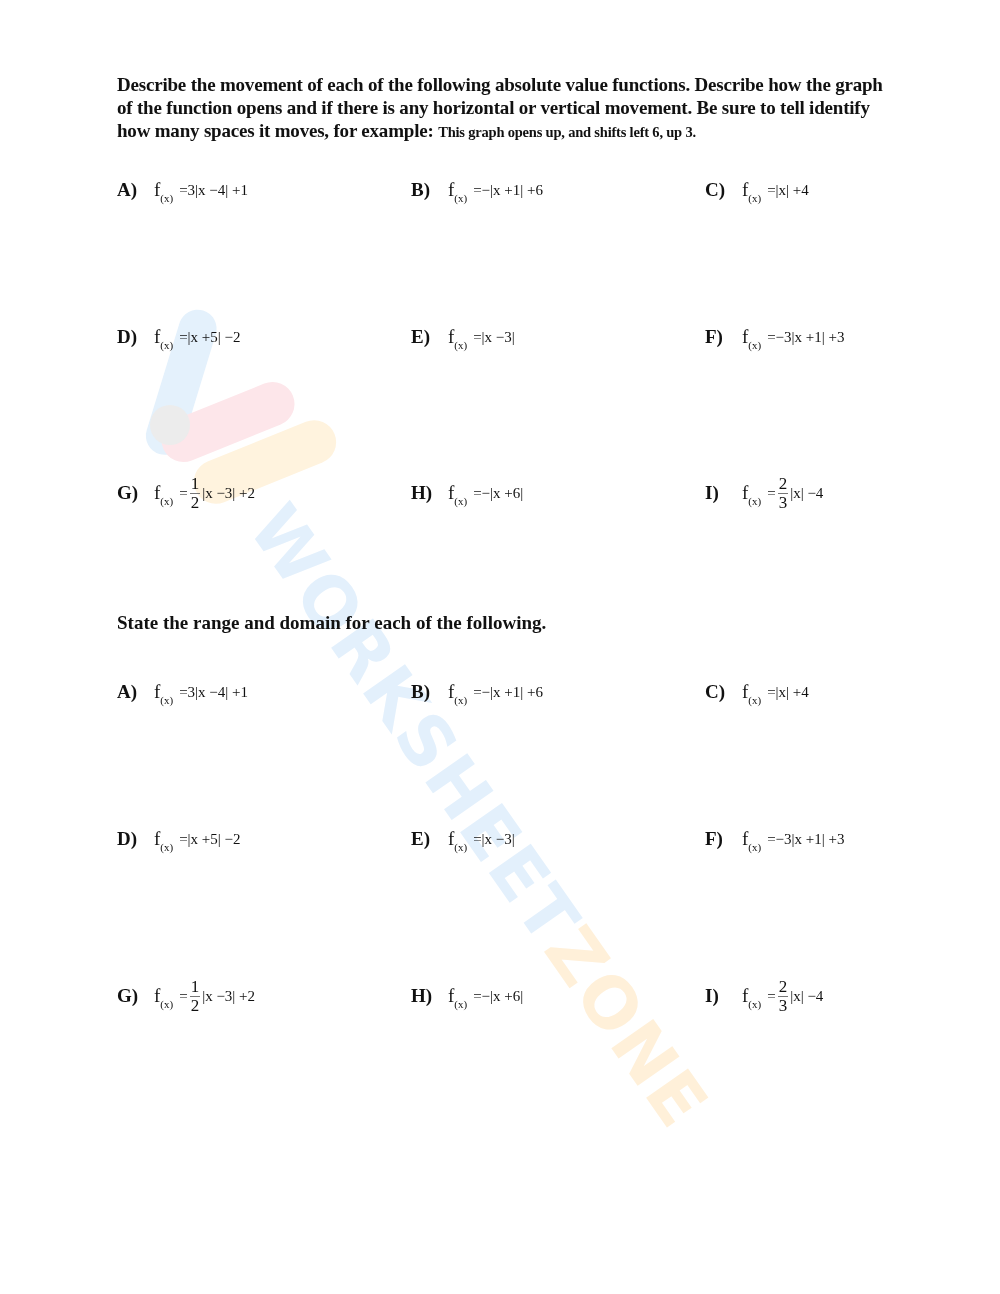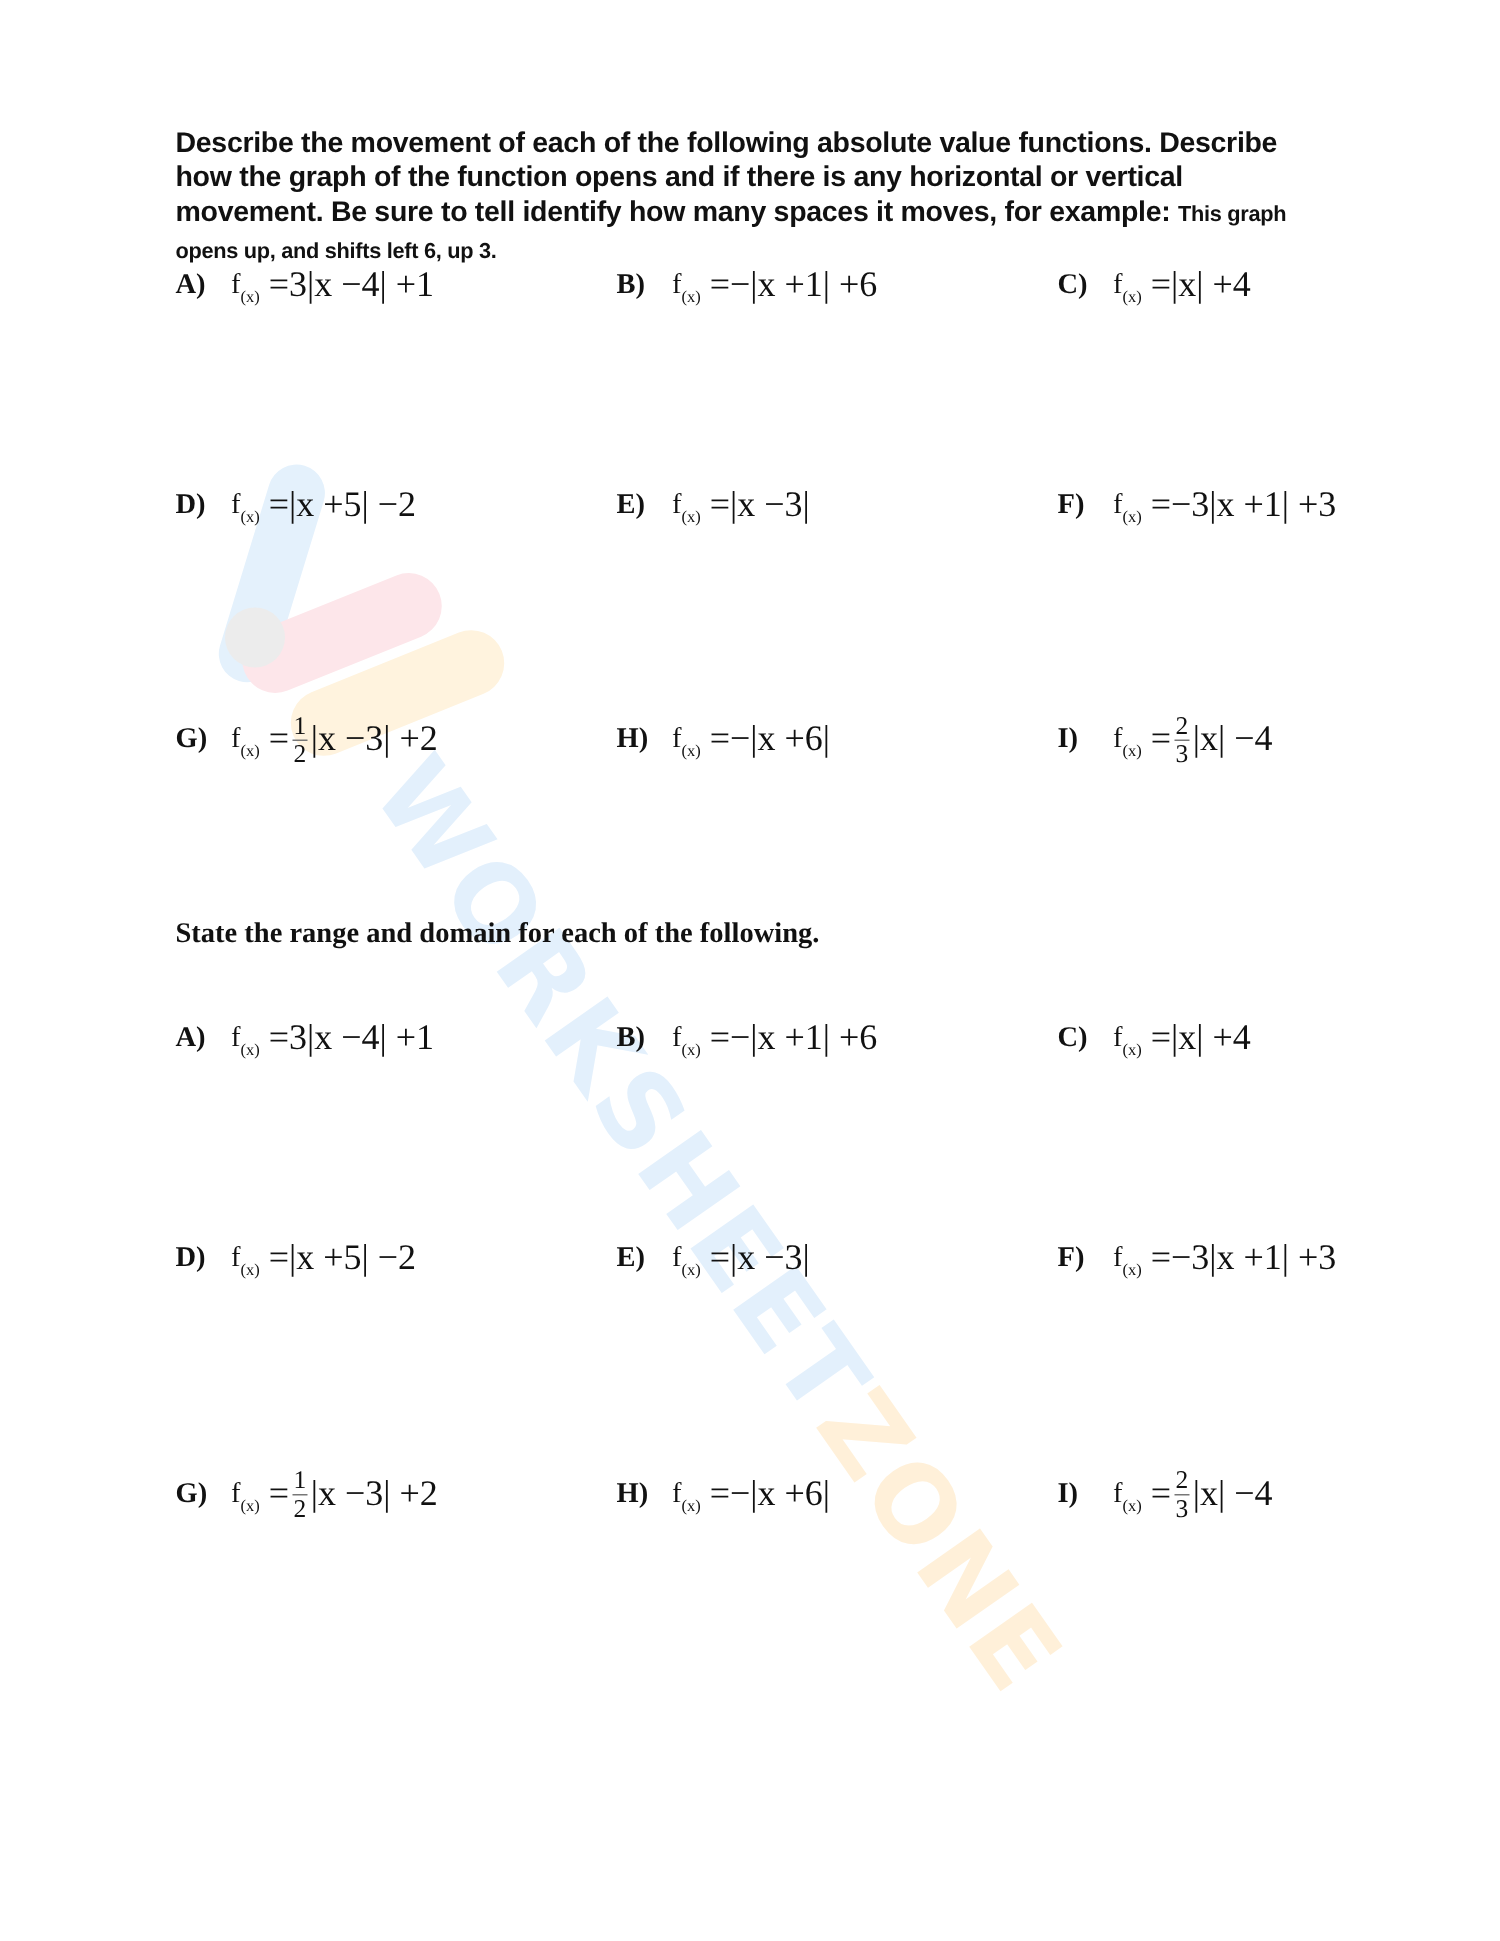--- a/index.html
+++ b/index.html
@@ -13,34 +13,34 @@
   .bar-yellow { left: 190px; top: 440px; width: 150px; height: 44px; background: #fff3de; transform: rotate(-22deg); }
   .bar-grey { position:absolute; left: 150px; top: 405px; width: 40px; height: 40px; border-radius: 50%; background: #ececec; }
 
   .wm-text { position: absolute; left: 300px; top: 490px; transform: rotate(55deg); transform-origin: top left;
              font-family: "DejaVu Sans", sans-serif; font-weight: bold; font-size: 70px; letter-spacing: 2px; white-space: nowrap; }
   .wm-blue { color: #e3f0fc; }
   .wm-orange { color: #fff0d9; }
 
   .content { position: absolute; left: 0; top: 0; width: 1000px; z-index: 1; }
 
-  .instructions { position: absolute; left: 117px; top: 84px; width: 770px;
-                  font-family: Liberation Sans, sans-serif; font-weight: bold; font-size: 19px; line-height: 23px; letter-spacing: -0.2px; }
+  .instructions { position: absolute; left: 117px; top: 73px; width: 770px;
+                  font-family: Liberation Serif, serif; font-weight: bold; font-size: 19px; line-height: 23px; letter-spacing: -0.2px; }
   .example { font-size: 14.5px; }
 
   .section-title { position: absolute; left: 117px; top: 612px;
                    font-family: "Liberation Serif", serif; font-weight: bold; font-size: 19px; }
 
   .problem { position: absolute; display: flex; align-items: center; height: 40px;
              font-family: "Liberation Serif", serif; font-size: 19px; }
   .letter { font-weight: bold; width: 37px; display: inline-block; font-size: 19px; }
   .fx { display: inline-flex; align-items: baseline; }
   .f { font-size: 19px; }
   .sub { font-size: 11px; position: relative; top: 6px; margin-right: 6px; }
-  .expr { white-space: pre; font-size: 24px; }
+  .expr { white-space: pre; font-size: 15px; }
   .frac { display: inline-flex; flex-direction: column; align-items: center; vertical-align: middle;
           font-size: 17px; line-height: 18px; margin: 0 2px; position: relative; top: 0; }
   .frac .num { border-bottom: 1px solid #777; padding: 0 1px; }
   .frac .den { }
   .inline { display: inline-flex; align-items: center; }
 </style>
 </head>
 <body>
 
 <div class="watermark">

